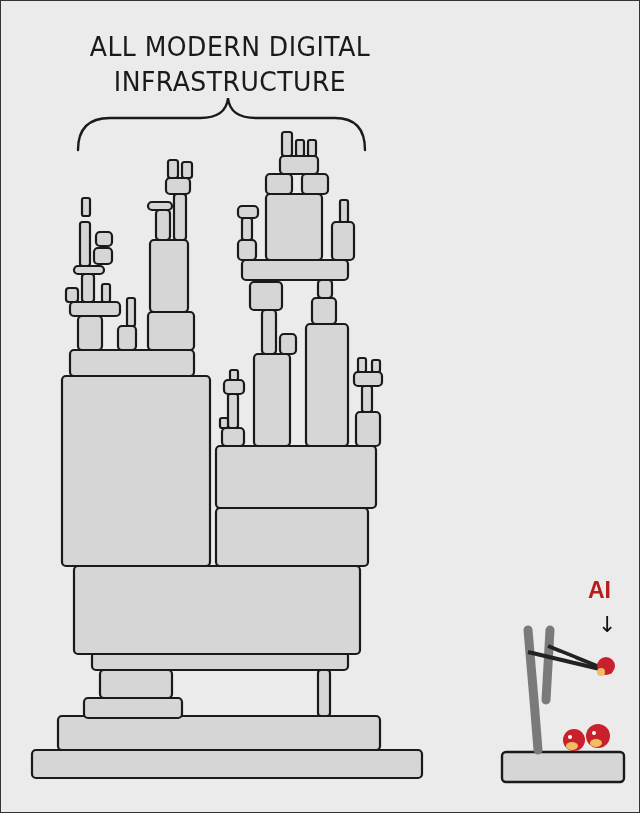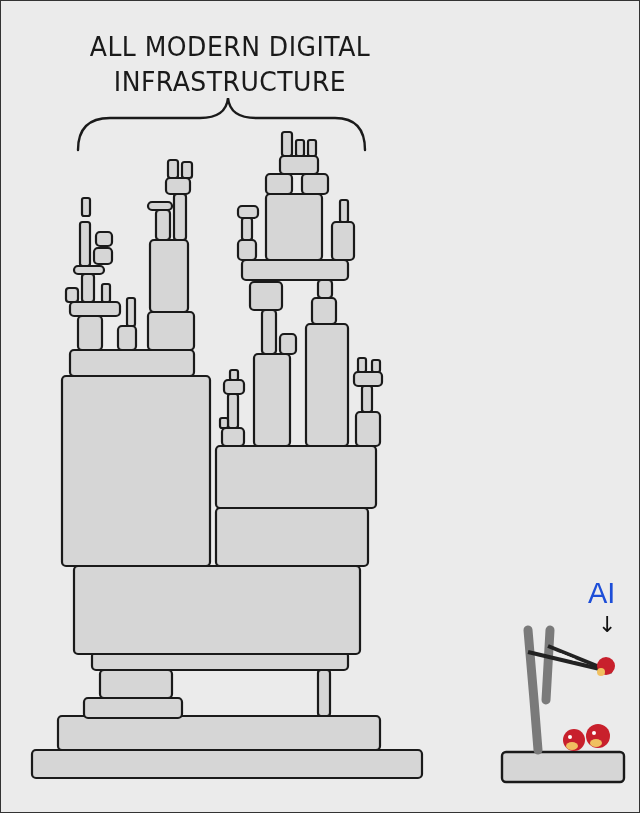--- a/index.html
+++ b/index.html
@@ -12,22 +12,22 @@
   .caption {
     position: absolute; left: 60px; width: 340px; text-align: center;
     font-family: "DejaVu Sans", sans-serif; font-weight: normal;
     color: #1a1a1a; font-size: 27px; letter-spacing: 0.5px; line-height: 38px;
     transform: scaleX(0.93);
   }
   #cap1 { top: 28px; }
   #cap2 { top: 63px; }
   #ai-label {
     position: absolute; left: 588px; top: 577px;
-    font-family: "Liberation Sans", sans-serif; font-weight: normal;
-    font-size: 29px; color: #1d4ed8;
+    font-family: "Liberation Sans", sans-serif; font-weight: bold;
+    font-size: 23px; color: #b91c1c;
   }
   #ai-arrow {
     position: absolute; left: 598px; top: 612px;
     font-family: "DejaVu Sans", sans-serif; font-size: 22px; color: #111;
   }
 </style>
 </head>
 <body>
 
 <div id="frame"></div>

